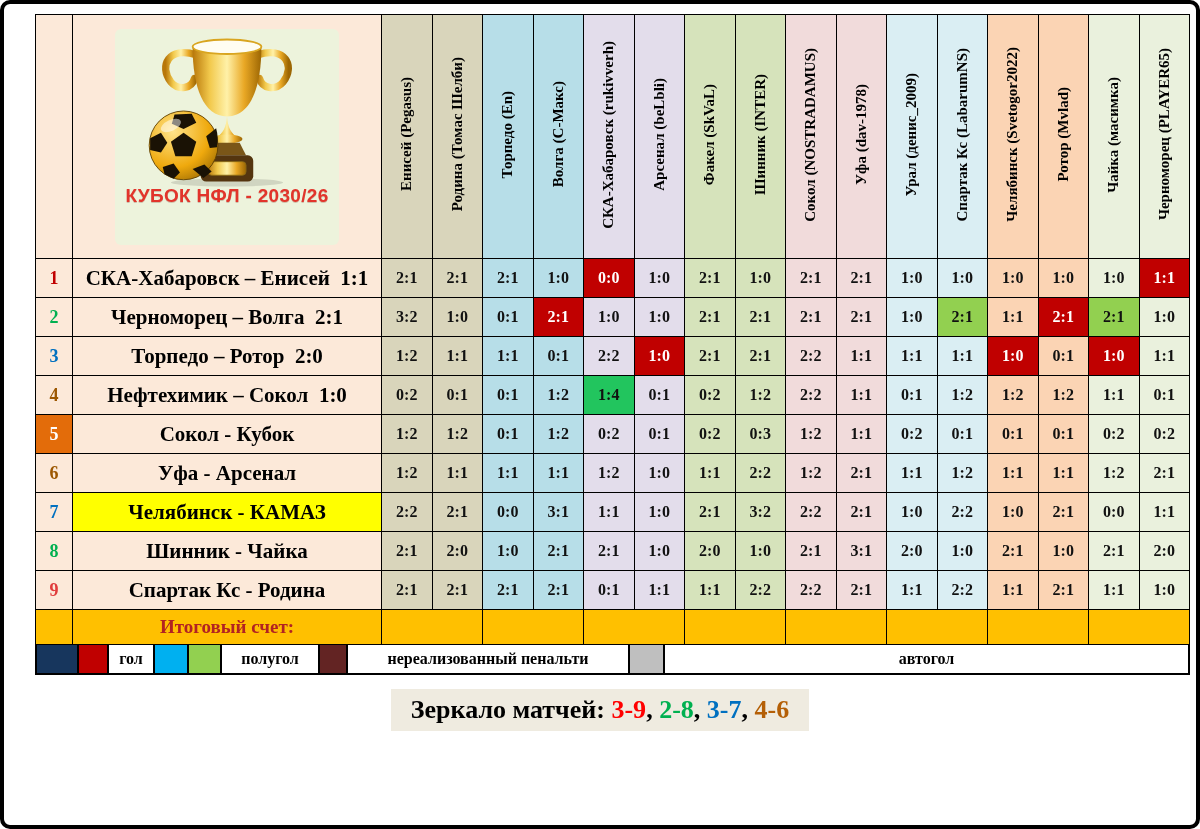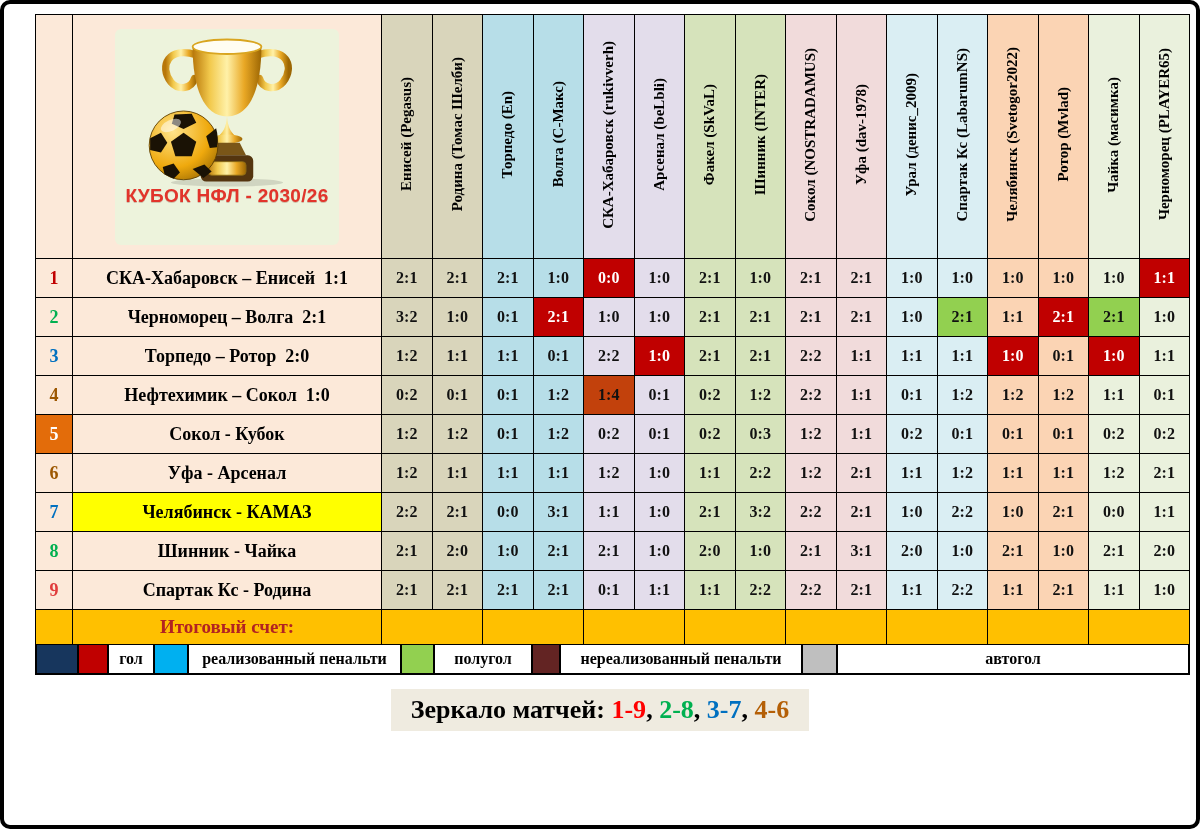--- a/index.html
+++ b/index.html
@@ -12,21 +12,21 @@
   th.corner{background:#FCE9D9;}
   th.trophy-cell{background:#FCE9D9;height:243px;text-align:center;vertical-align:middle;}
   .logo{display:inline-flex;flex-direction:column;align-items:center;justify-content:flex-start;
         width:224px;height:216px;background:#EDF3DC;border-radius:6px;padding-top:6px;box-sizing:border-box;}
   .logo-caption{font-family:"Liberation Sans",sans-serif;font-weight:bold;font-size:19px;
         color:#E2342B;letter-spacing:.3px;margin-top:-2px;text-shadow:0 1px 0 rgba(120,40,20,.25);}
   th.player-head{text-align:center;vertical-align:middle;}
   .vtext{display:inline-block;writing-mode:vertical-rl;transform:rotate(180deg);
          font-weight:bold;font-size:15px;line-height:1;white-space:nowrap;color:#000;}
   td.match-num{height:38px;text-align:center;font-weight:bold;font-size:18px;background:#FCE9D9;}
-  td.match-label{text-align:center;font-weight:bold;font-size:18px;background:#FCE9D9;color:#000;}
+  td.match-label{text-align:center;font-weight:bold;font-size:21px;background:#FCE9D9;color:#000;}
   td.score{text-align:center;font-weight:bold;font-size:16px;color:#111;}
   tr.totals td{background:#FFC000;height:34px;}
   tr.totals td.t-label{color:#B22222;font-weight:bold;font-size:19px;text-align:center;}
   .legend{display:flex;width:1155px;height:30px;margin-left:31px;box-sizing:border-box;
           border:2px solid #000;border-top:0;}
   .lg-cell{box-sizing:border-box;height:100%;border-left:2px solid #000;display:flex;
            align-items:center;justify-content:center;font-weight:bold;font-size:16px;
            background:#fff;color:#000;white-space:nowrap;}
   .legend .lg-cell:first-child{border-left:0;}
   .mirror-wrap{text-align:center;margin-top:14px;}
@@ -183,21 +183,21 @@
           <td class="score" style="background: rgb(192, 0, 0); color: rgb(255, 255, 255);">1:0</td>
           <td class="score" style="background: rgb(234, 241, 221);">1:1</td>
         </tr>
         <tr>
           <td class="match-num" style="color: rgb(156, 87, 0);">4</td>
           <td class="match-label">Нефтехимик – Сокол 1:0</td>
           <td class="score" style="background: rgb(217, 213, 187);">0:2</td>
           <td class="score" style="background: rgb(217, 213, 187);">0:1</td>
           <td class="score" style="background: rgb(183, 222, 232);">0:1</td>
           <td class="score" style="background: rgb(183, 222, 232);">1:2</td>
-          <td class="score" style="background: #c2410c;">1:4</td>
+          <td class="score" style="background: #22c55e;">1:4</td>
           <td class="score" style="background: rgb(227, 221, 235);">0:1</td>
           <td class="score" style="background: rgb(214, 227, 187);">0:2</td>
           <td class="score" style="background: rgb(214, 227, 187);">1:2</td>
           <td class="score" style="background: rgb(241, 219, 219);">2:2</td>
           <td class="score" style="background: rgb(241, 219, 219);">1:1</td>
           <td class="score" style="background: rgb(218, 238, 243);">0:1</td>
           <td class="score" style="background: rgb(218, 238, 243);">1:2</td>
           <td class="score" style="background: rgb(251, 212, 180);">1:2</td>
           <td class="score" style="background: rgb(251, 212, 180);">1:2</td>
           <td class="score" style="background: rgb(234, 241, 221);">1:1</td>
@@ -316,30 +316,29 @@
           <td colspan="2"></td>
         </tr>
       </tbody>
   </table>
 
   <div class="legend" id="legend">
       <div class="lg-cell" style="background: rgb(23, 54, 93); width: 40px;"></div>
       <div class="lg-cell" style="background: rgb(192, 0, 0); width: 30px;"></div>
       <div class="lg-cell" style="width: 46px;">гол</div>
       <div class="lg-cell" style="background: rgb(0, 176, 240); width: 34px;"></div>
-      <div class="lg-cell" style="width: 213px;">реализованный  пенальти</div>
       <div class="lg-cell" style="background: rgb(146, 208, 80); width: 33px;"></div>
       <div class="lg-cell" style="width: 98px;">полугол</div>
       <div class="lg-cell" style="background: rgb(99, 36, 35); width: 28px;"></div>
-      <div class="lg-cell" style="width: 242px;">нереализованный  пенальти</div>
+      <div class="lg-cell" style="width: 282px;">нереализованный  пенальти</div>
       <div class="lg-cell" style="background: rgb(191, 191, 191); width: 35px;"></div>
       <div class="lg-cell" style="flex: 1 1 0%;">автогол</div>
     </div>
 
   <div class="mirror-wrap">
     <div class="mirror">
       <span>Зеркало матчей:</span>
       <span> </span>
-      <span id="mirror-pairs"><span style="color: rgb(255, 0, 0);">1-9</span><span>, </span><span style="color: rgb(0, 176, 80);">2-8</span><span>, </span><span style="color: rgb(0, 112, 192);">3-7</span><span>, </span><span style="color: rgb(180, 95, 6);">4-6</span></span>
+      <span id="mirror-pairs"><span style="color: rgb(255, 0, 0);">3-9</span><span>, </span><span style="color: rgb(0, 176, 80);">2-8</span><span>, </span><span style="color: rgb(0, 112, 192);">3-7</span><span>, </span><span style="color: rgb(180, 95, 6);">4-6</span></span>
     </div>
   </div>
 
 </div>
 
 </body></html>

